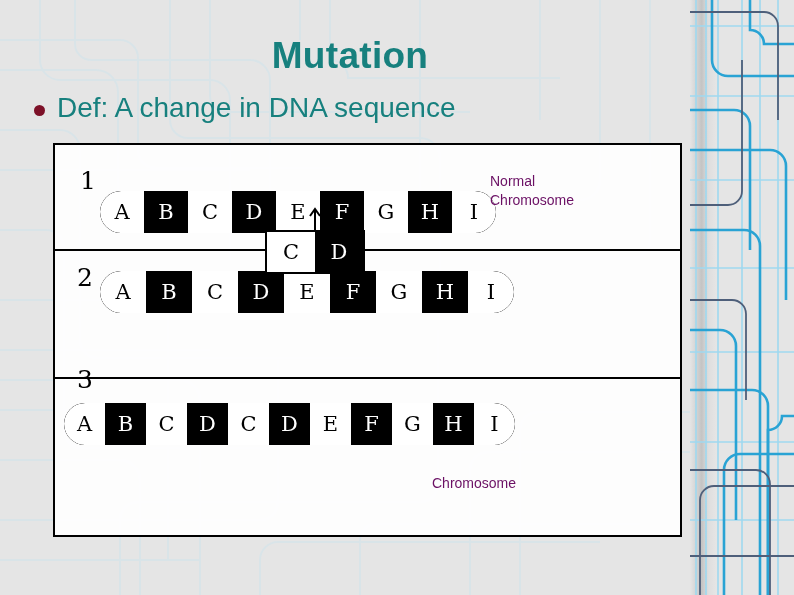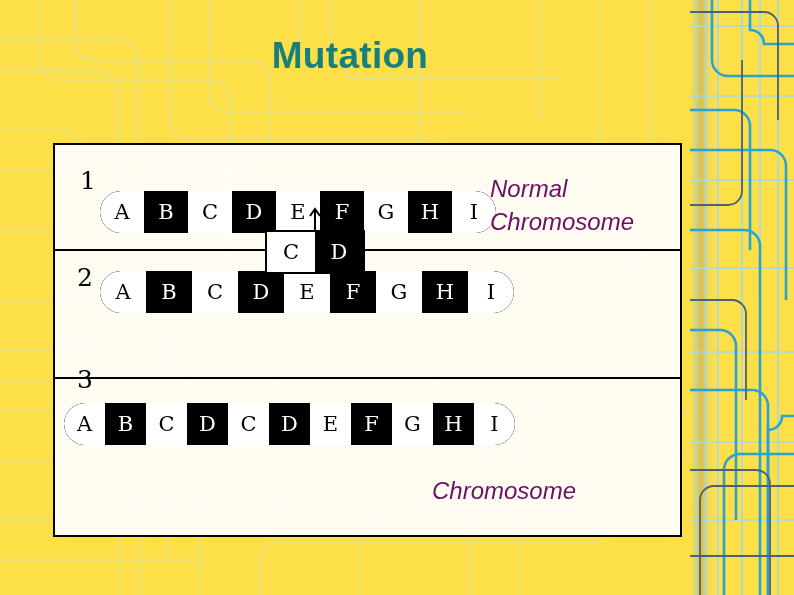--- a/index.html
+++ b/index.html
@@ -6,21 +6,21 @@
   body{
     width:794px;height:595px;
     background:#ffffff;
     font-family:"Liberation Sans", sans-serif;
     overflow:hidden;
     position:relative;
   }
   #slide{
     position:absolute;inset:0;
     width:794px;height:595px;
-    background:#fde047;
+    background:#e5e5e5;
     overflow:hidden;
   }
 
   
   .bg-layer{position:absolute;inset:0;pointer-events:none;}
   .bg-left{
     position:absolute;left:0;top:0;width:700px;height:595px;
     opacity:.30;
   }
   .bg-right{
@@ -125,23 +125,22 @@
 
   
   .arrow{
     position:absolute;left:253px;top:62px;width:14px;height:26px;
   }
 
   
   .callout{
     position:absolute;
     color:#6b1064;
-    font-size:24px;line-height:1.38;
-    font-family:"Liberation Sans", sans-serif;
-    font-style:italic;
+    font-size:14px;line-height:1.38;
+    font-family:"Liberation Sans", sans-serif;
   }
   .callout.c-normal{left:490px;top:172px;}
   .callout.c-dup{left:490px;top:277px;width:185px;}
   .callout.c-mutant{left:432px;top:474px;}
 </style>
 </head>
 <body>
 
 <div id="slide">
 
@@ -215,20 +214,24 @@
           <path d="M-5 470 H66 a14 14 0 0 1 14 14 V595"></path>
           <path d="M-5 556 H110"></path>
           <path d="M10 595 V500 a14 14 0 0 1 14 -14 H110"></path>
         </g>
       </g>
     </svg>
   </div>
 
   <div class="title">Mutation</div>
 
+  <div class="bullet-row">
+    <span class="bullet-dot"></span>
+    <span class="bullet-text">Def: A change in DNA sequence</span>
+  </div>
 
   <div class="figure-box">
 
     <div class="divider d1"></div>
     <div class="divider d2"></div>
 
     <div class="rownum rn1">1</div>
     <div class="chrom chrom1" style="width: 396px;">
         <div class="band white" style="width: 44px;">A</div>
         <div class="band black" style="width: 44px;">B</div>

